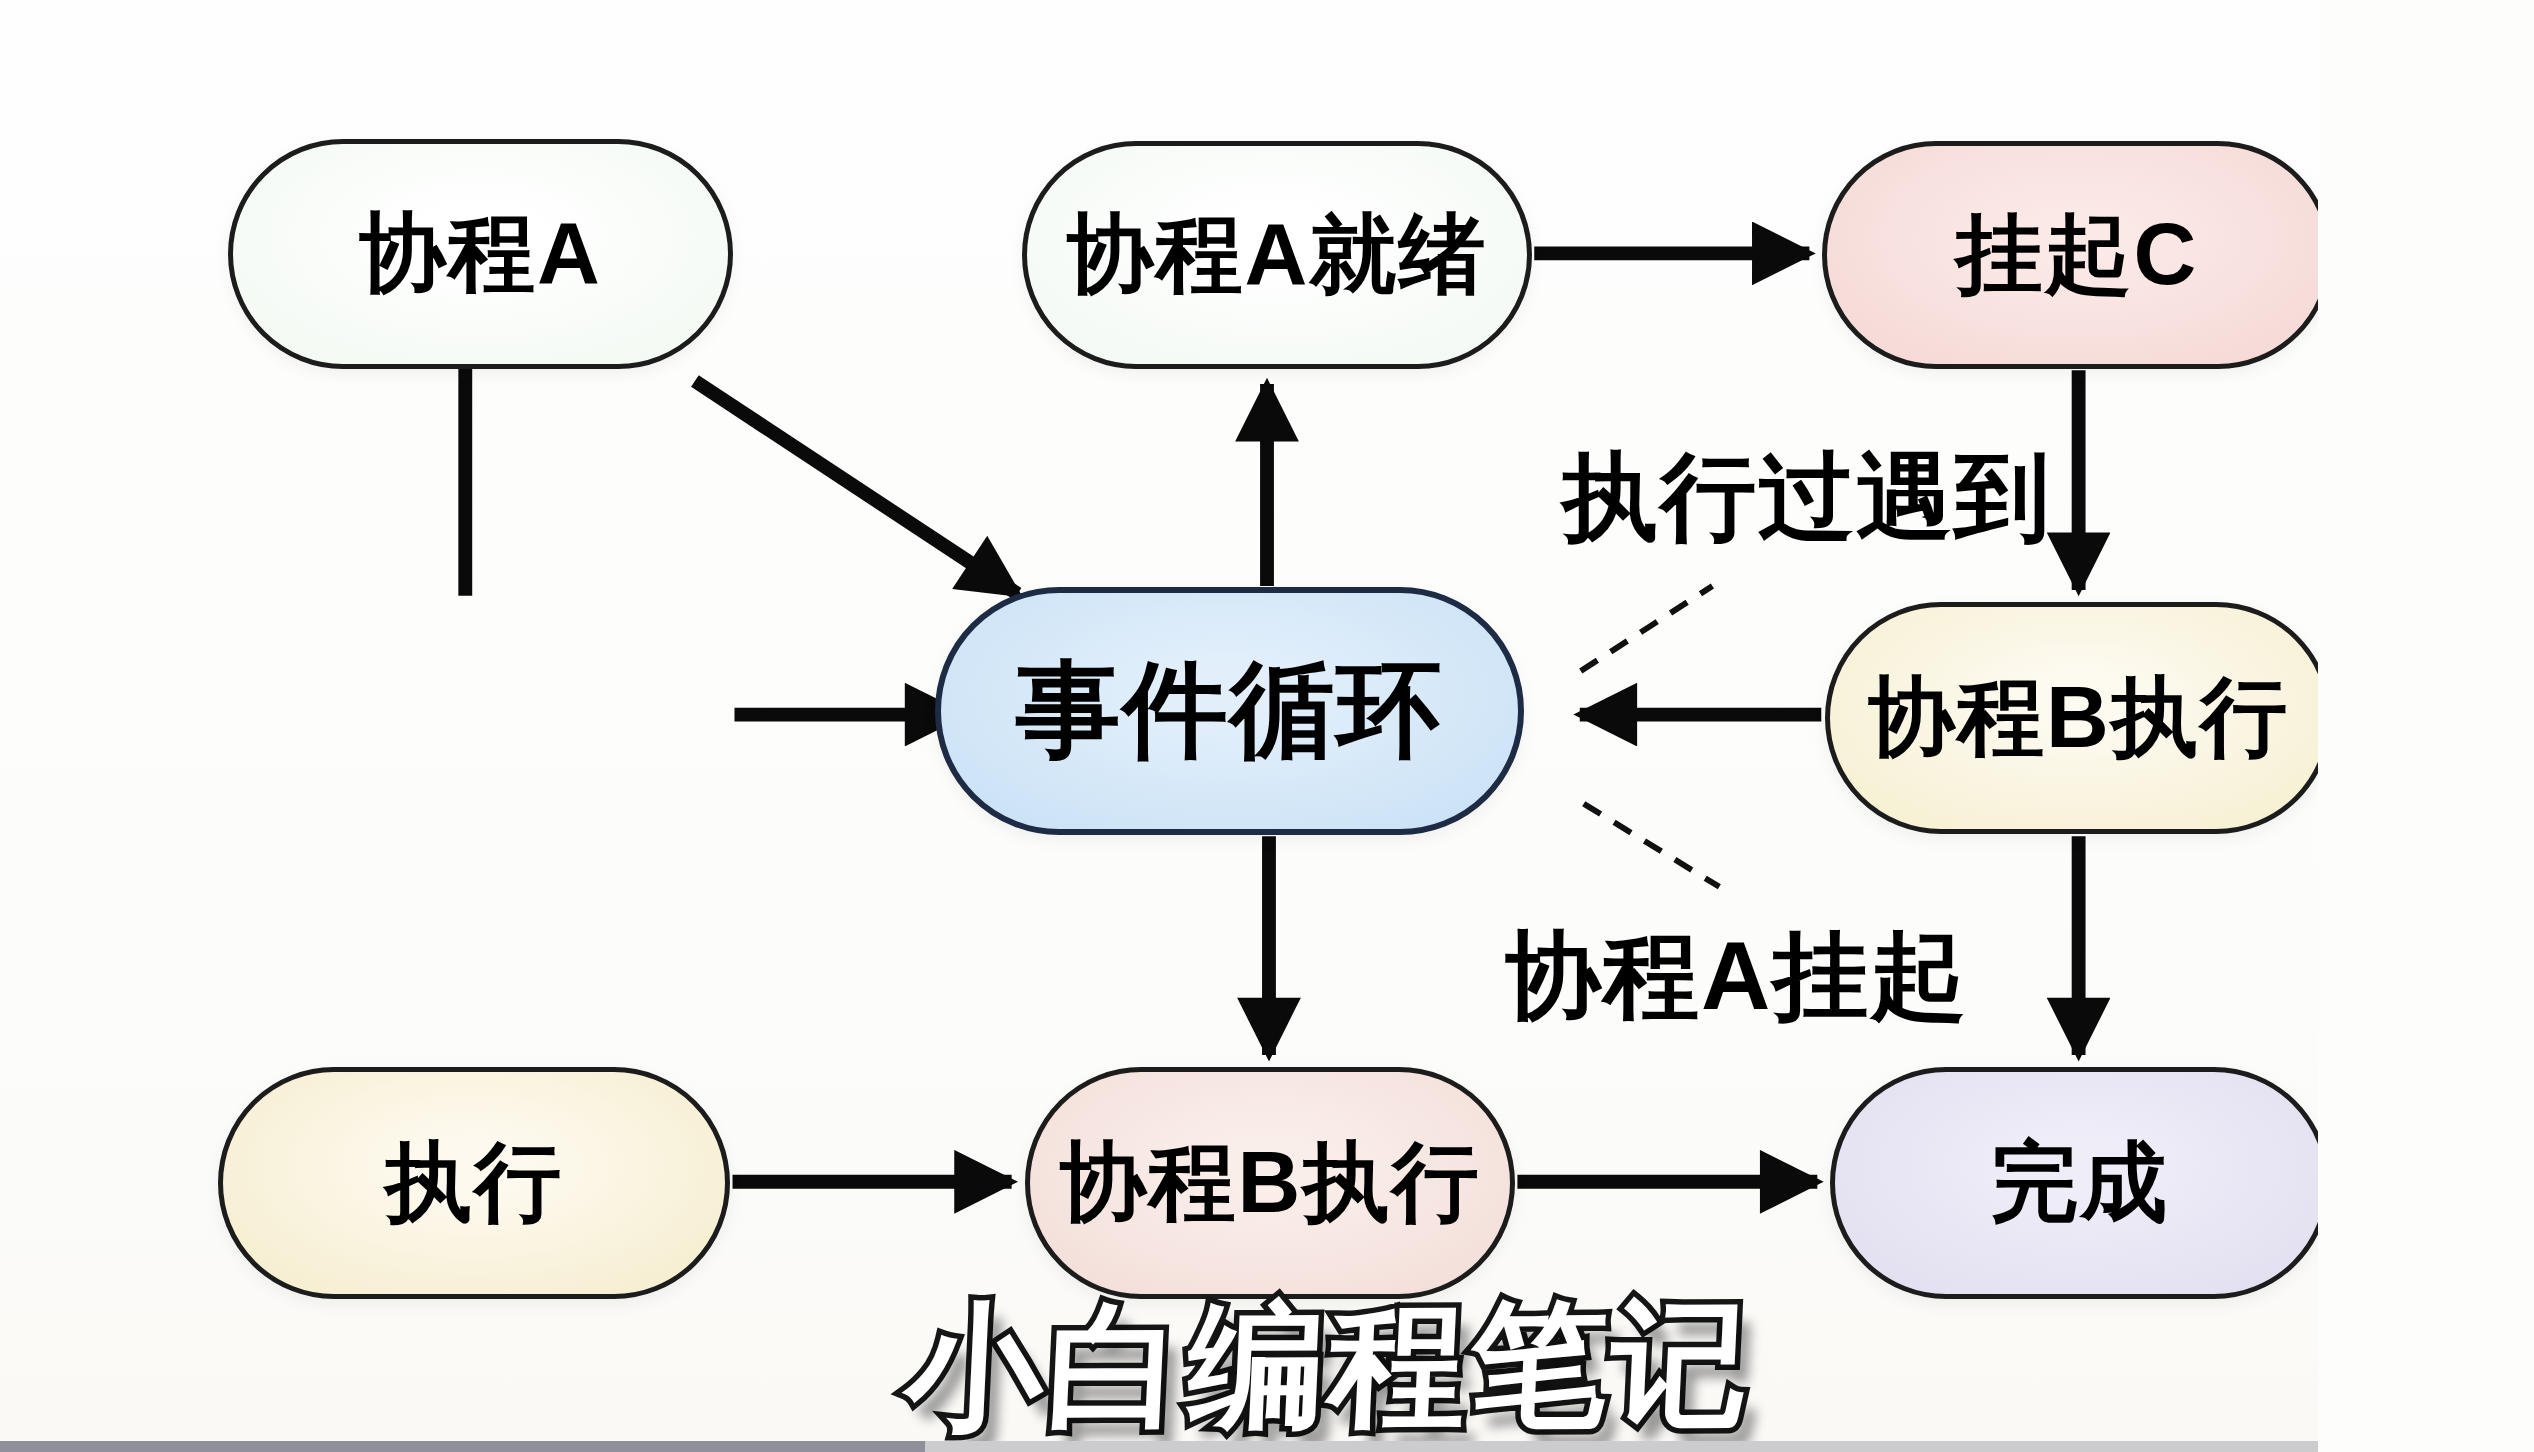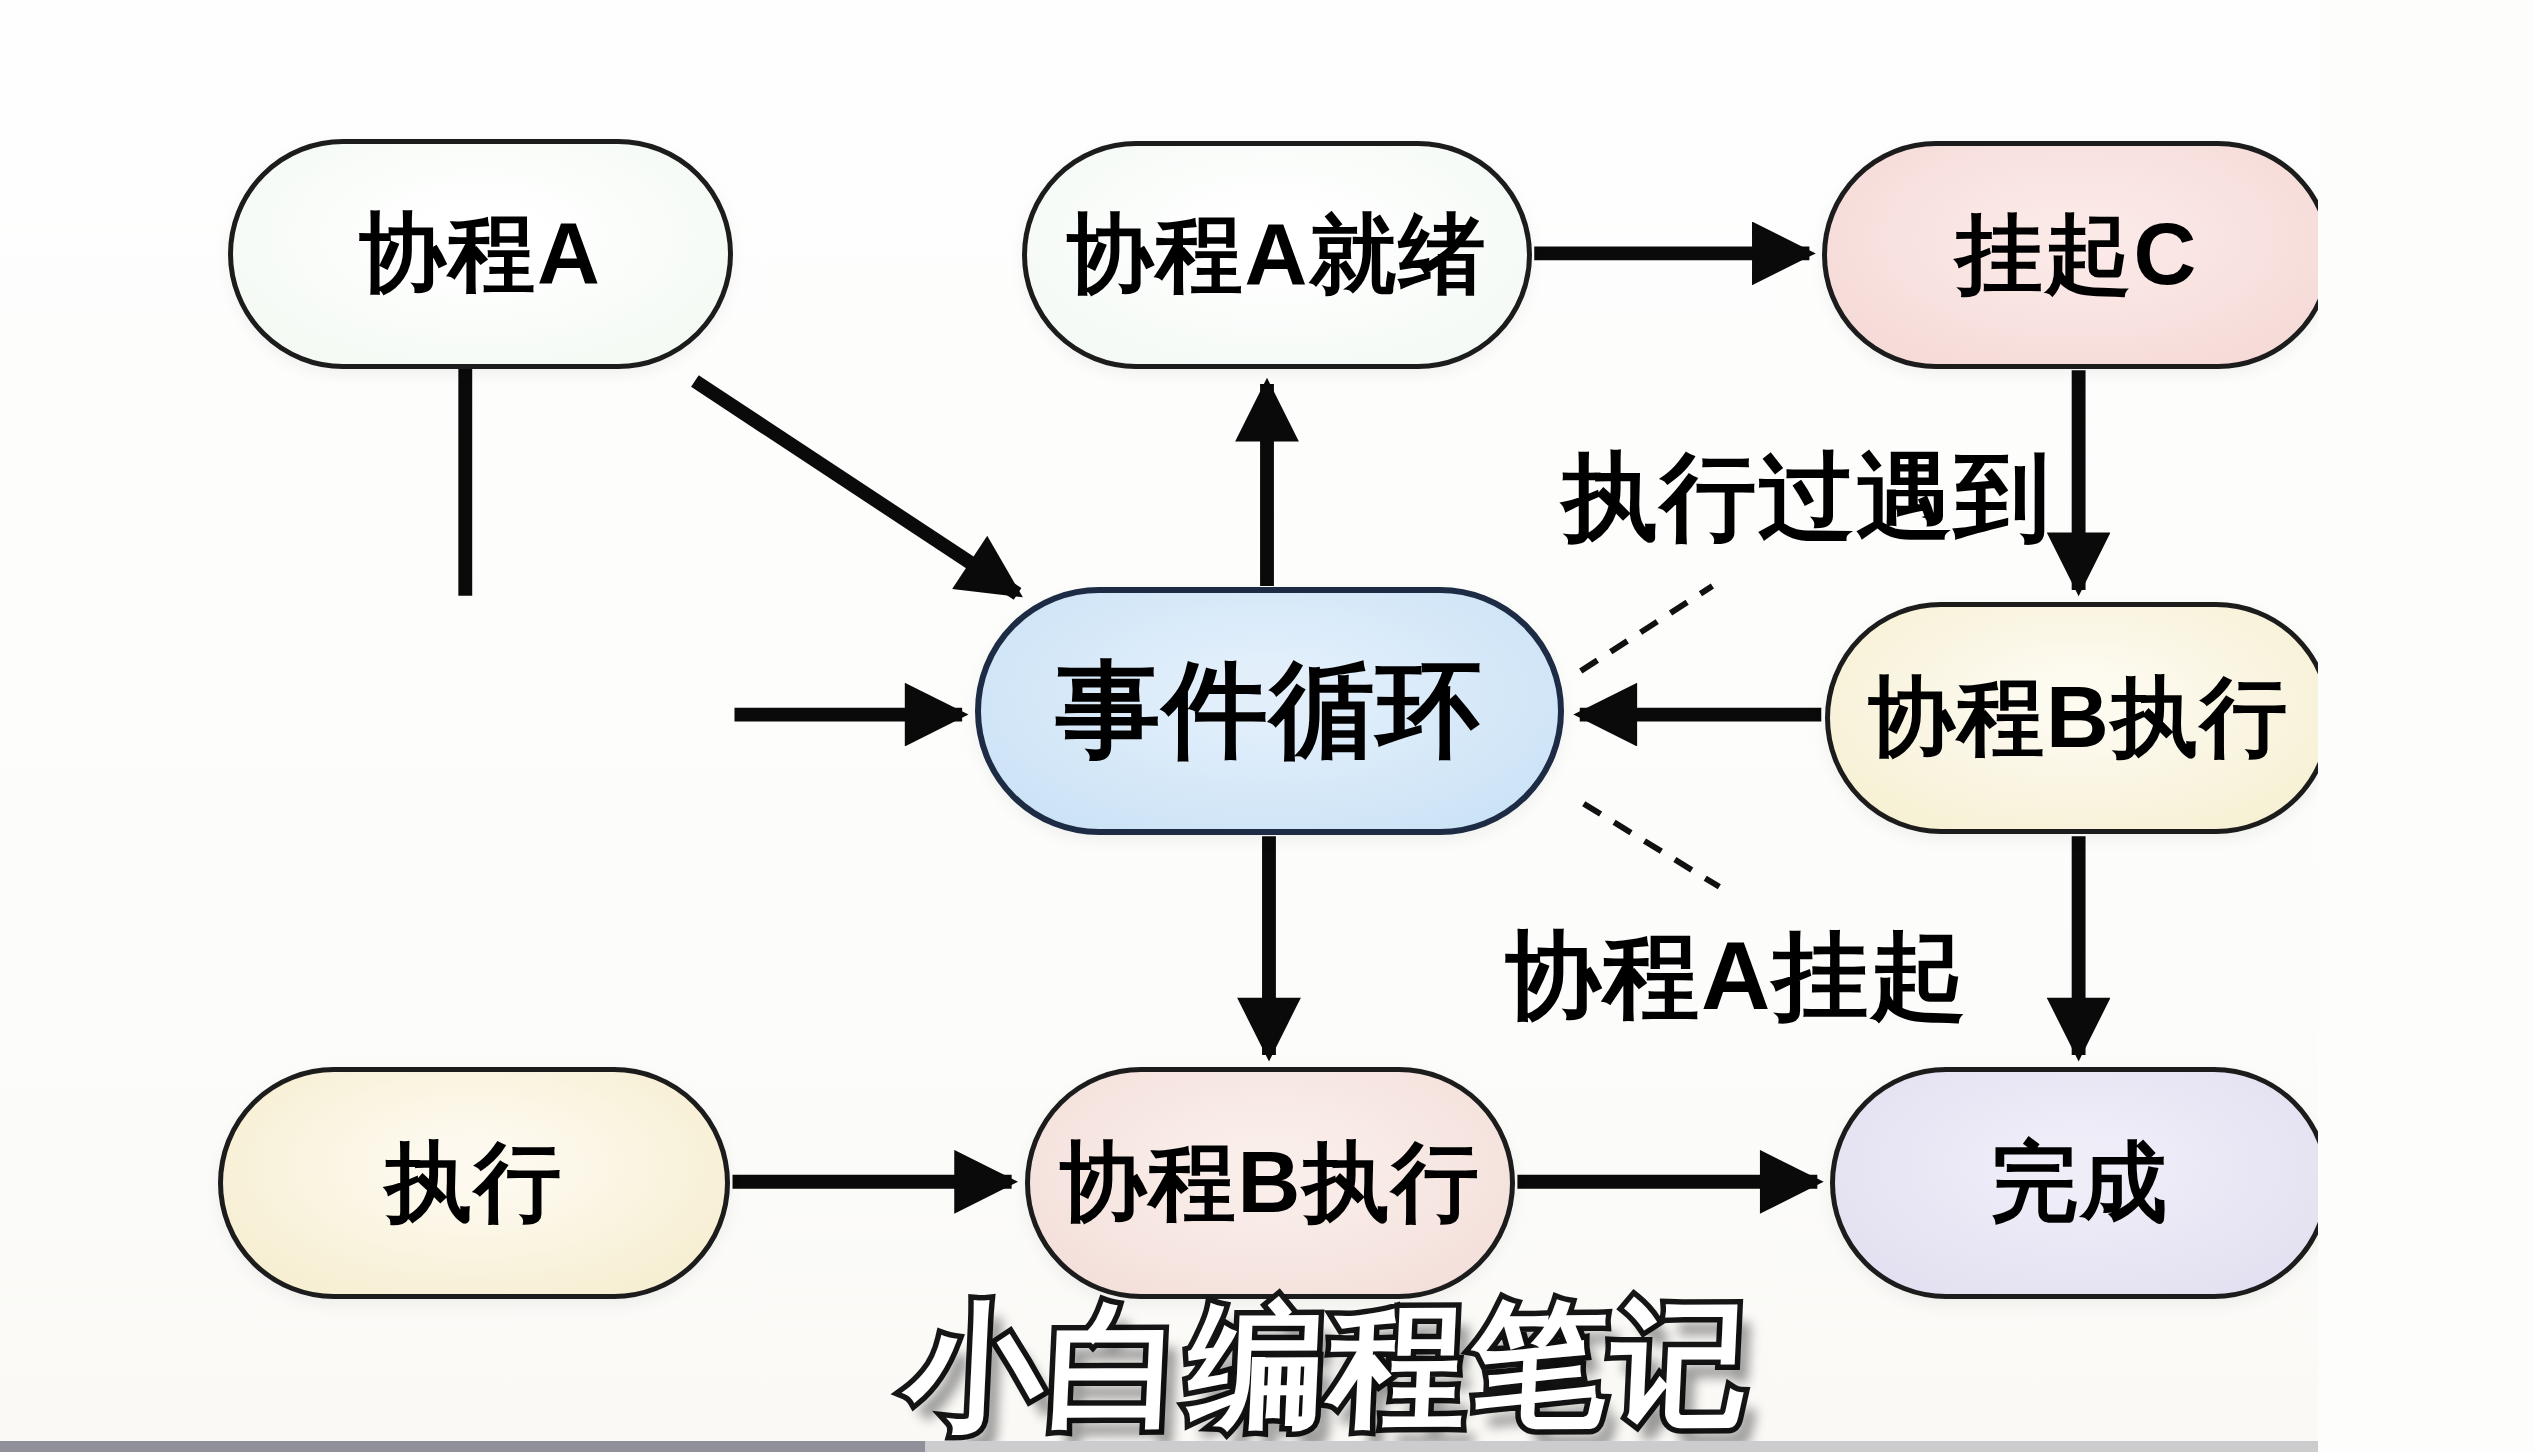--- a/index.html
+++ b/index.html
@@ -19,21 +19,21 @@
     font-size:87px;font-weight:600;color:#000;
     letter-spacing:2px;
     box-shadow:0 6px 16px rgba(0,0,0,0.05);
     box-sizing:border-box;
   }
   
   .n-coroutine-a          {left:228px; top:139px;  width:505px; height:230px;}
   .n-coroutine-a-ready    {left:1022px;top:141px;  width:510px; height:228px;}
   .n-suspend-c            {left:1822px;top:141px;  width:510px; height:228px;}
   .n-coroutine-a-exec     {left:218px; top:602px;  width:515px; height:232px;}
-  .n-event-loop           {left:975px; top:587px;  width:589px; height:248px;
+  .n-event-loop           {left:935px; top:587px;  width:589px; height:248px;
                            font-size:105px;font-weight:900;border-width:6px;}
   .n-coroutine-b-exec-right{left:1825px;top:602px; width:507px; height:232px;}
   .n-execute              {left:218px; top:1067px; width:512px; height:232px;}
   .n-coroutine-b-exec-bottom{left:1025px;top:1067px;width:490px;height:232px;}
   .n-done                 {left:1830px;top:1067px; width:500px; height:232px;}
 
   .float-label{
     position:absolute;
     font-size:96px;font-weight:600;color:#000;
     white-space:nowrap;letter-spacing:2px;

